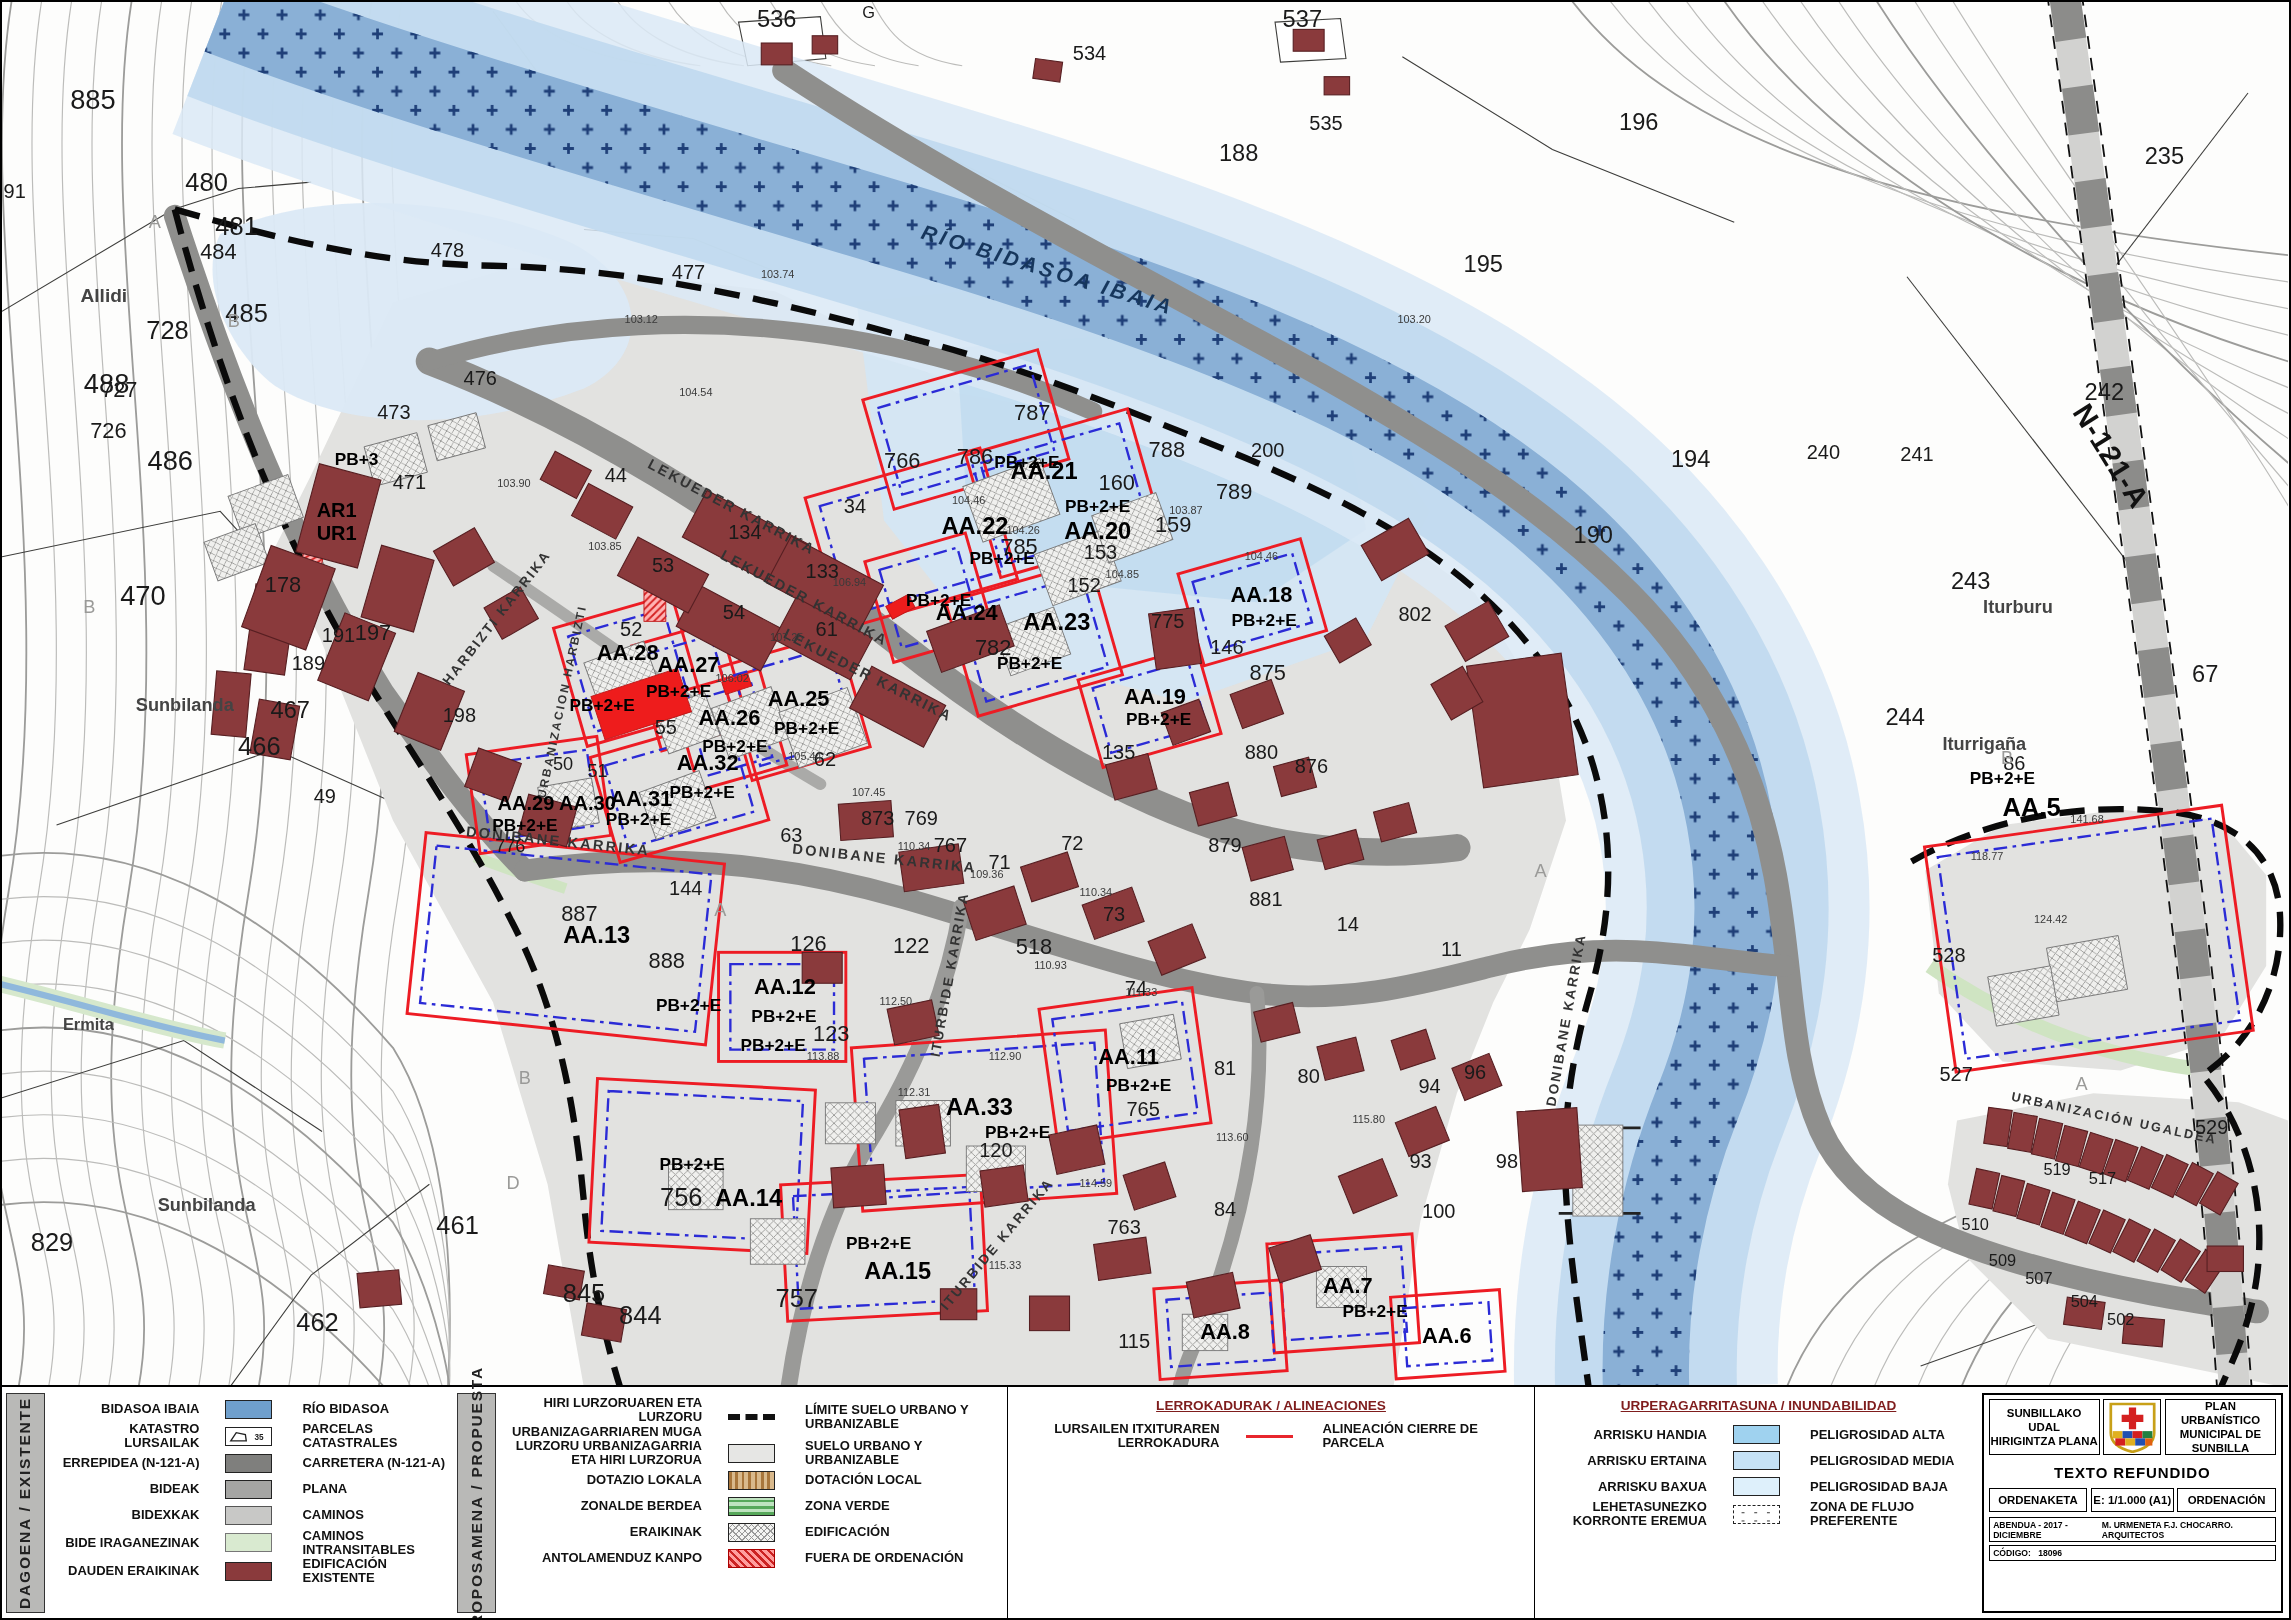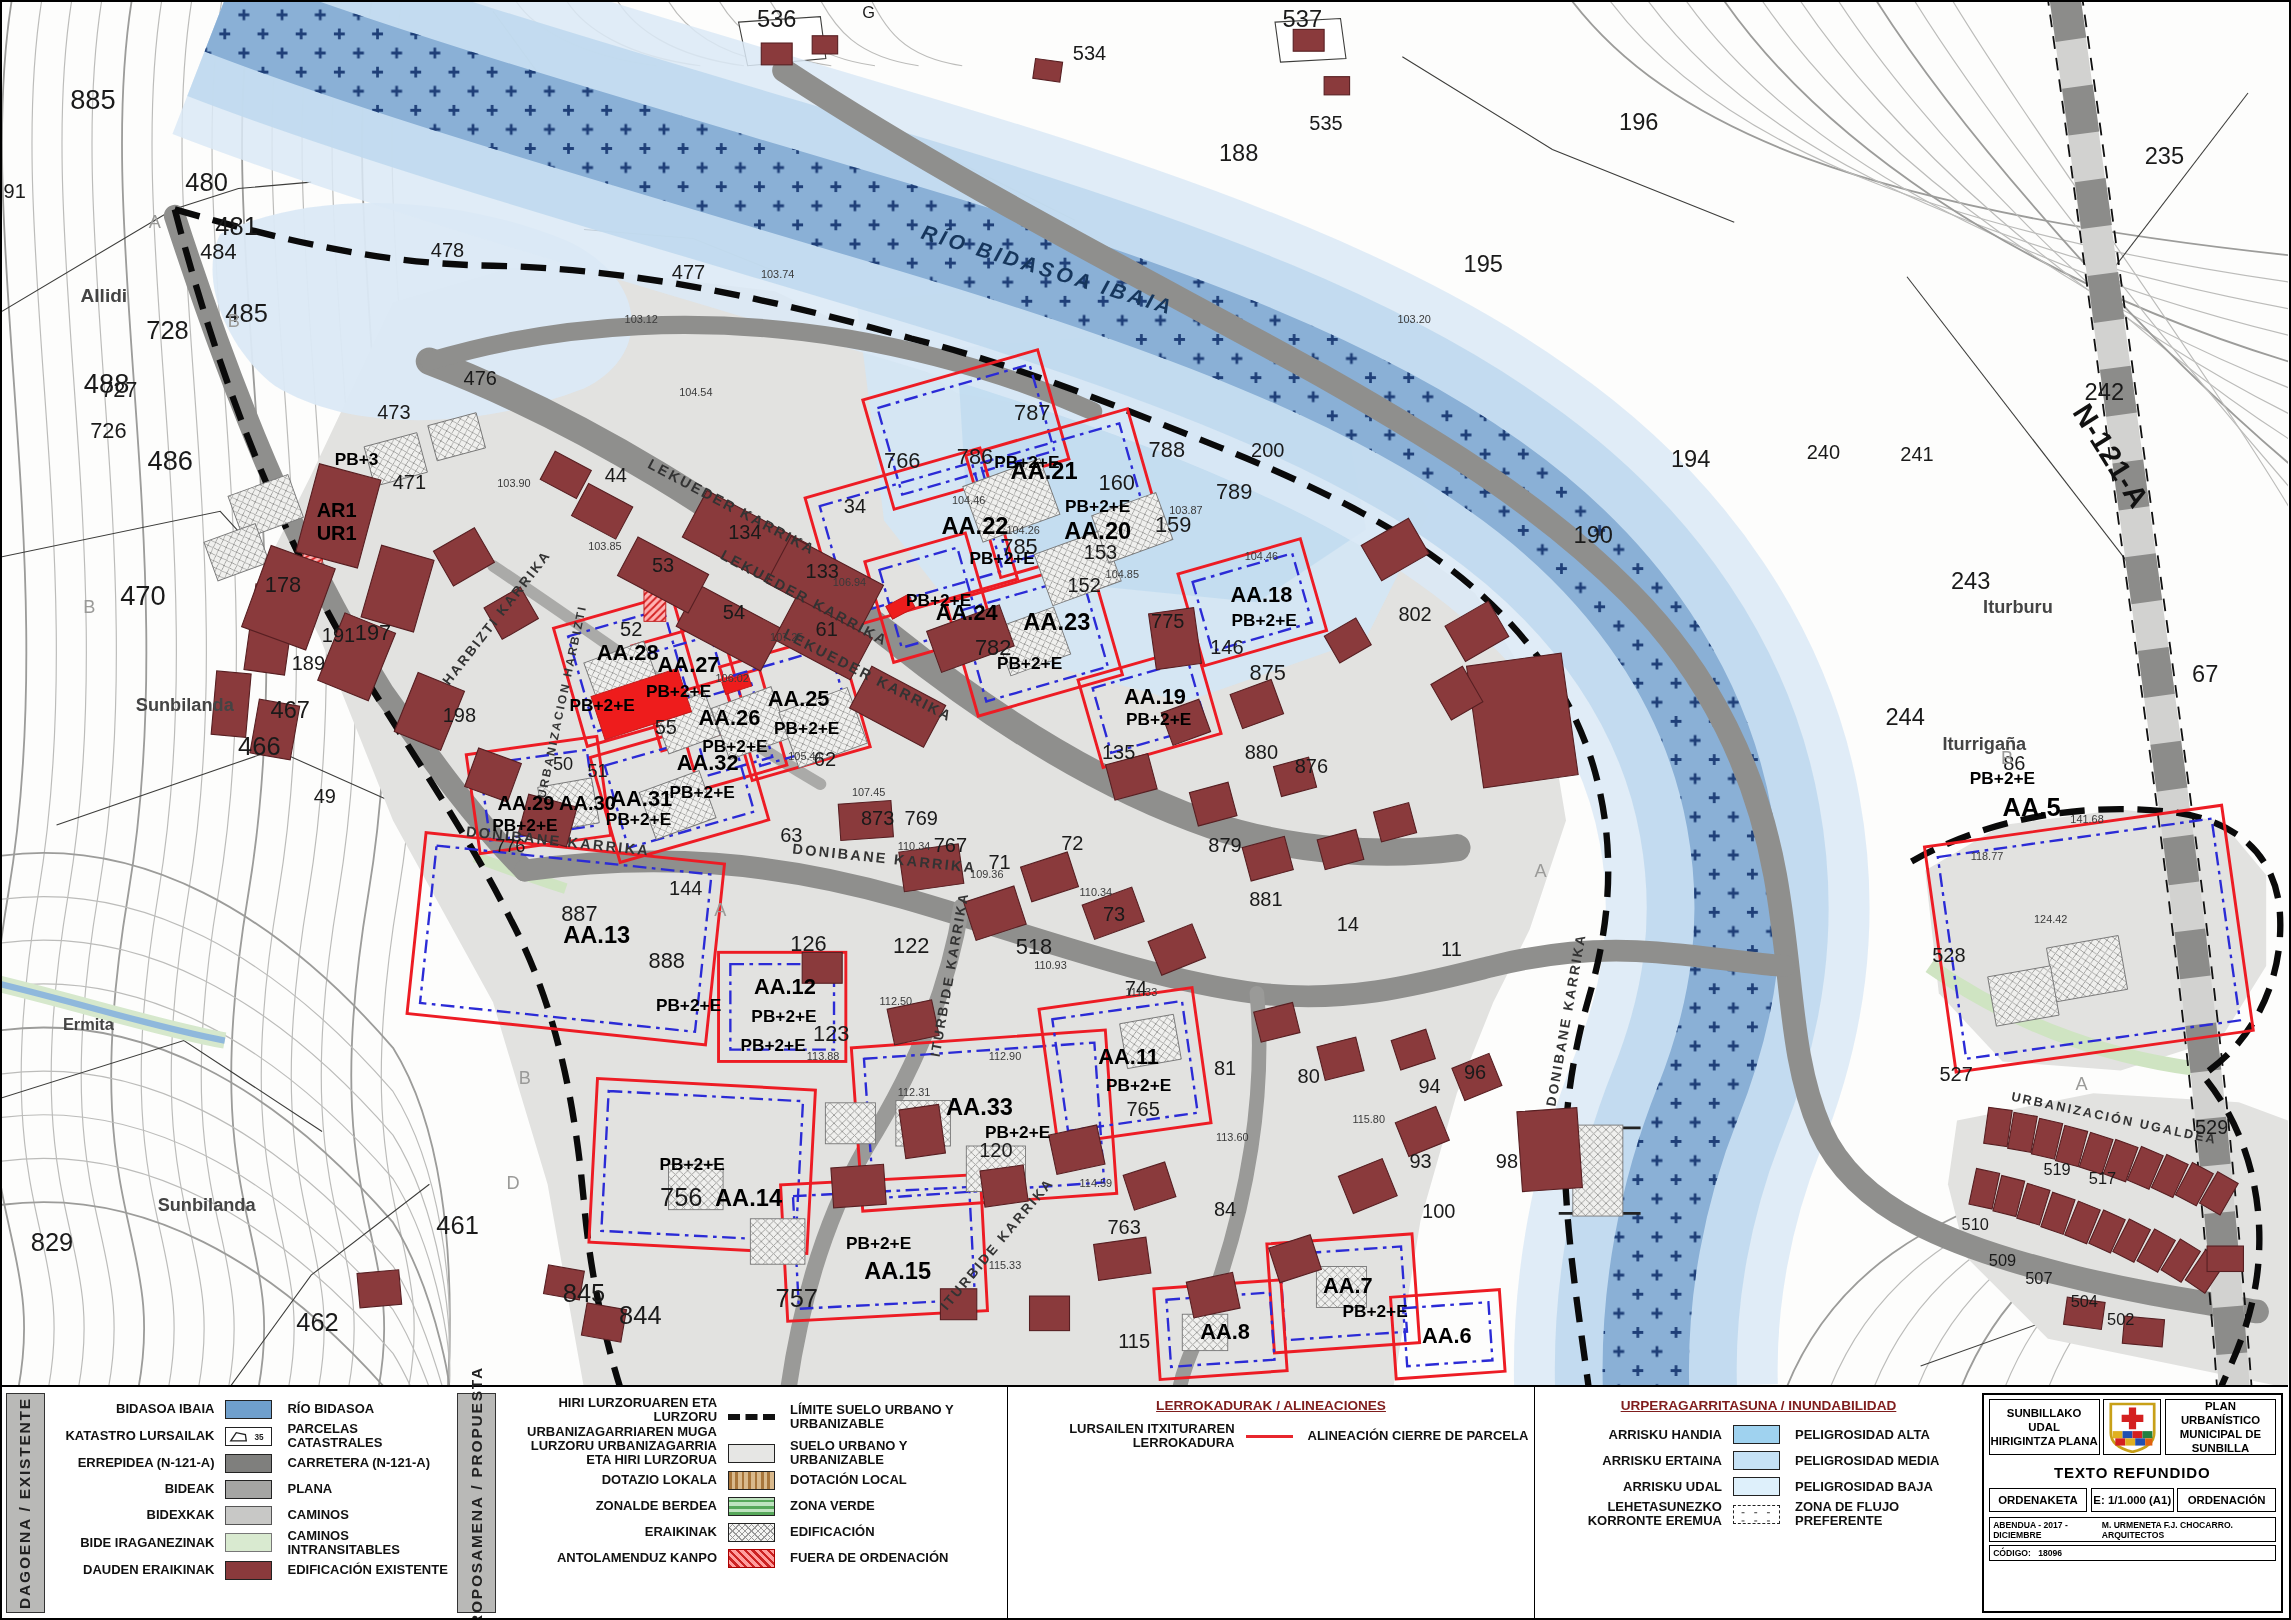--- a/index.html
+++ b/index.html
@@ -5,21 +5,21 @@
   html,body{margin:0;padding:0;background:#9a9a9a;}
   #sheet{position:relative;width:2291px;height:1620px;background:#fdfdfc;border:2.7px solid #000;box-sizing:border-box;font-family:"Liberation Sans",sans-serif;overflow:hidden;}
   #map-svg{position:absolute;left:0;top:0;}
   
   #band{position:absolute;left:0;bottom:0;width:2286px;height:233px;background:#fff;border-top:2.3px solid #000;display:flex;box-sizing:border-box;}
   .vbar{width:38px;margin:5.5px 3.6px;background:#b9b9b7;border:1.4px solid #333;display:flex;align-items:center;justify-content:center;}
   .vbar span{writing-mode:vertical-rl;transform:rotate(180deg);font-weight:bold;font-size:15.5px;letter-spacing:1.8px;color:#222;white-space:nowrap;}
   .lsec{padding:9px 5.5px 3.6px 5.5px;box-sizing:border-box;}
   .lsec.bordered{border-left:1.8px solid #000;}
   .lhead{text-align:center;font-weight:bold;font-size:13.6px;text-decoration:underline;margin:1.8px 0 9px 0;color:#7f1d1d;}
-  .lrow{display:grid;grid-template-columns:1fr 51px 1fr;gap:11px;align-items:center;min-height:26px;}
+  .lrow{display:grid;grid-template-columns:1fr 51px 1fr;gap:26px;align-items:center;min-height:26px;}
   .lrow .eu{text-align:right;font-weight:bold;font-size:13px;color:#111;white-space:pre-line;line-height:1.1;}
   .lrow .es{text-align:left;font-weight:bold;font-size:13px;color:#111;white-space:pre-line;line-height:1.1;}
   .sw{width:47px;height:19px;border:1.4px solid #222;box-sizing:border-box;}
   .sw-river{background:#6f9fcc;}
   .sw-road{background:#7f7f7d;}
   .sw-vial{background:#a5a5a3;}
   .sw-camino{background:#c8c8c6;border-color:#555;}
   .sw-intrans{background:#d9ead0;border-color:#777;}
   .sw-edifex{background:#8a3a3c;}
   .sw-urbano{background:#e6e6e4;}
@@ -751,21 +751,21 @@
             <div class="eu">ARRISKU HANDIA</div>
             <div class="sw sw-alta"></div>
             <div class="es">PELIGROSIDAD ALTA</div>
           </div>
           <div class="lrow">
             <div class="eu">ARRISKU ERTAINA</div>
             <div class="sw sw-media"></div>
             <div class="es">PELIGROSIDAD MEDIA</div>
           </div>
           <div class="lrow">
-            <div class="eu">ARRISKU UDAL</div>
+            <div class="eu">ARRISKU BAXUA</div>
             <div class="sw sw-baja"></div>
             <div class="es">PELIGROSIDAD BAJA</div>
           </div>
           <div class="lrow">
             <div class="eu">LEHETASUNEZKO
 KORRONTE EREMUA</div>
             <div class="sw sw-flujo"></div>
             <div class="es">ZONA DE FLUJO
 PREFERENTE</div>
           </div>

